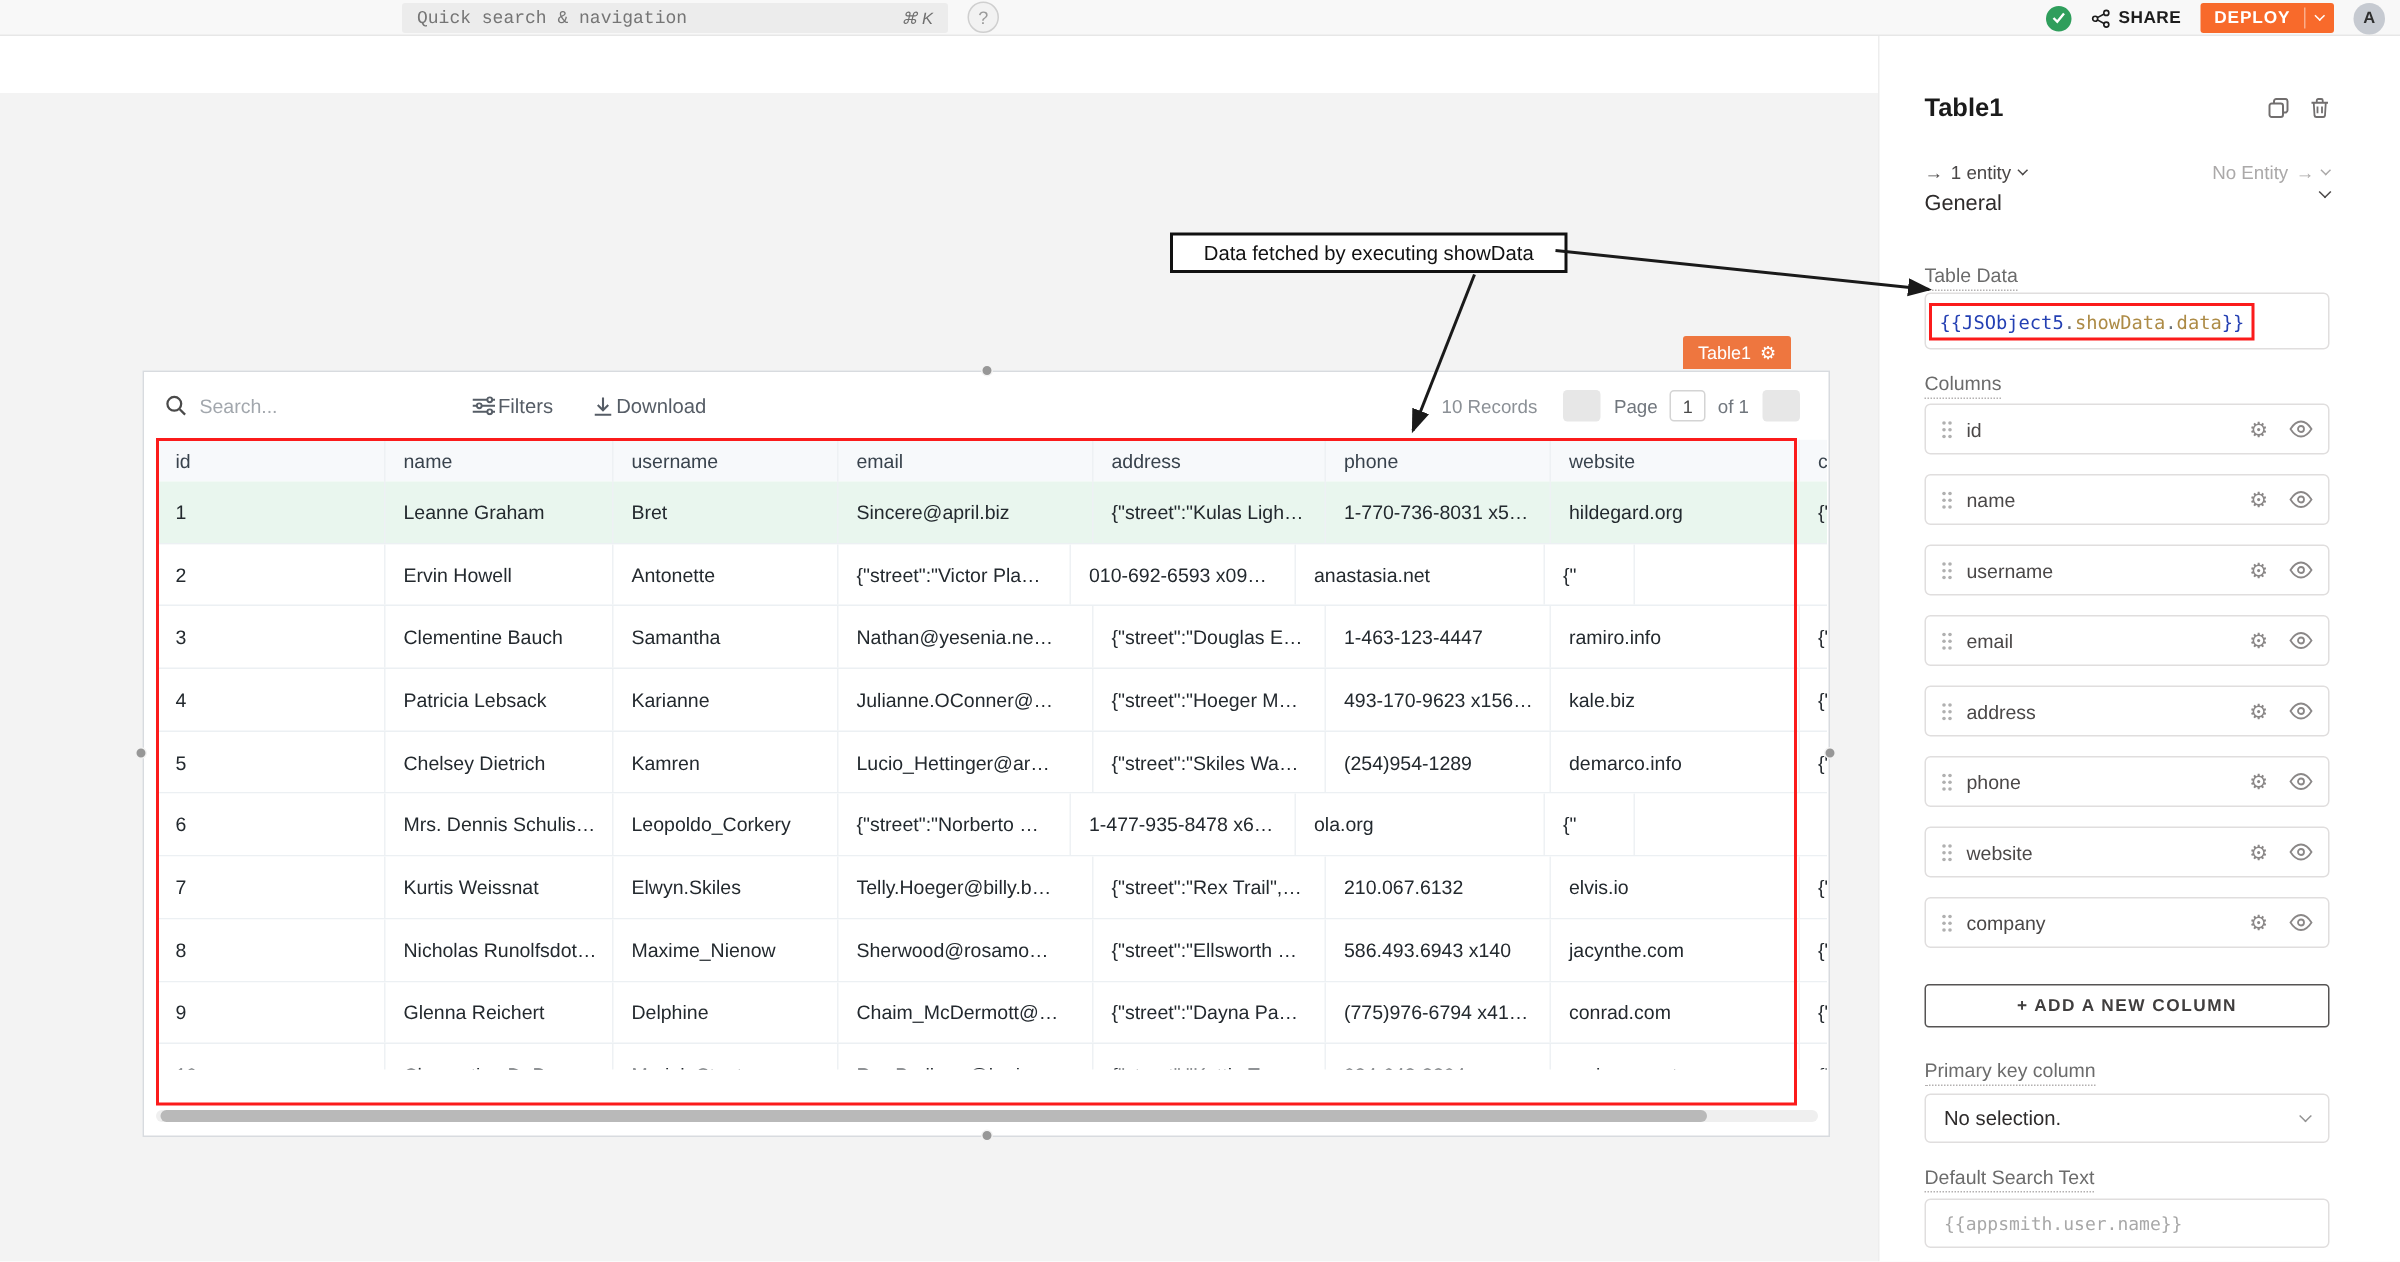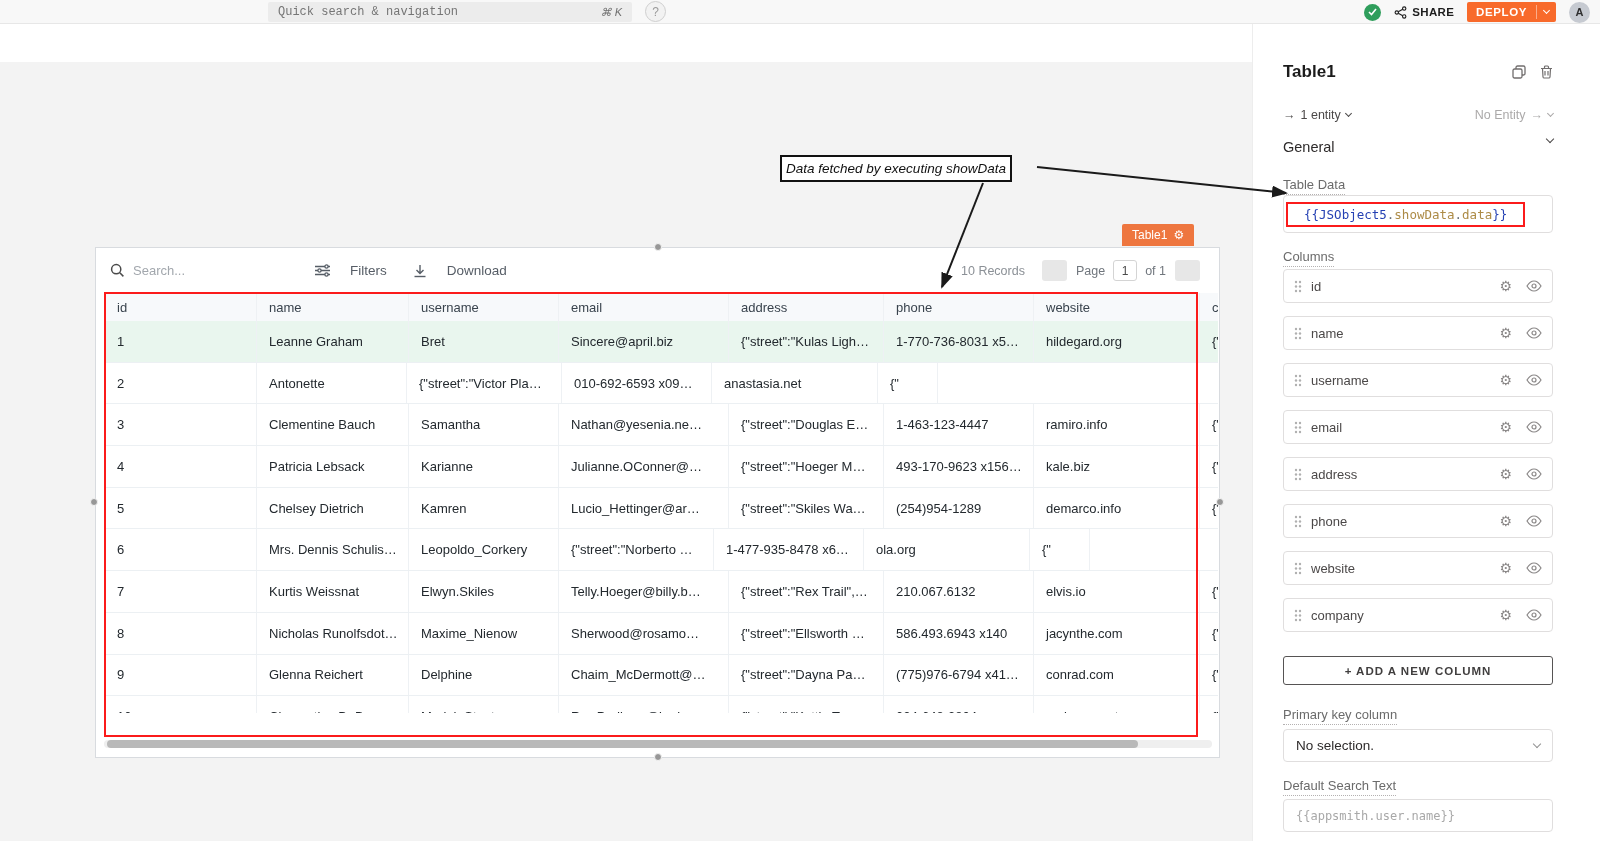--- a/index.html
+++ b/index.html
@@ -22,35 +22,35 @@
   .deploy-caret { padding:0 7px; display:flex; }
   .avatar { width:21px; height:21px; border-radius:50%; background:#c6cad1; color:#2e2e2e; font-size:11px; font-weight:bold; display:flex; align-items:center; justify-content:center; }
 
   .chev { width:6px; height:6px; border-right:1.5px solid currentColor; border-bottom:1.5px solid currentColor; transform:rotate(45deg); display:inline-block; margin-top:-3px; }
   .chev-sm { width:5px; height:5px; }
 
   
   .canvas-white { left:0; top:24px; width:1252px; height:38px; background:#ffffff; }
   .canvas-gray { left:0; top:62px; width:1252px; height:779px; background:#f3f3f3; }
 
-  .annotation { left:780px; top:155px; width:232px; height:27px; background:#fff; border:2px solid #111; display:flex; align-items:center; justify-content:center; font-size:13.5px; color:#111; z-index:6;font-style:italic; }
+  .annotation { left:780px; top:155px; width:265px; height:27px; background:#fff; border:2px solid #111; display:flex; align-items:center; justify-content:center; font-size:13.5px; color:#111; z-index:6; }
   .arrows { left:0; top:0; z-index:7; pointer-events:none; }
 
   .widget-badge { left:1122px; top:224px; height:22px; background:#ee763f; border-radius:2px 2px 0 0; color:#fff; font-size:12px; display:flex; align-items:center; gap:6px; padding:0 10px; z-index:4; cursor:pointer; }
   .badge-gear { font-size:12px; color:#fff; }
 
   
   .widget { left:95px; top:247px; width:1125px; height:511px; background:#fff; border:1px solid #d8dbdf; z-index:2; }
   .handle { width:8px; height:8px; border-radius:50%; background:#979797; border:1px solid #f3f3f3; z-index:4; }
 
   .w-toolbar { left:0; top:0; width:100%; height:45px; display:flex; align-items:center; padding:0 14px; position:absolute; }
   .w-search { display:flex; align-items:center; gap:8px; width:205px; }
   .w-search-input { border:none; outline:none; font-size:13px; color:#4a4a4a; width:150px; background:transparent; font-family:"Liberation Sans",sans-serif; }
   .w-search-input::placeholder { color:#a2a7ad; }
-  .w-tool { display:flex; align-items:center; gap:20px; font-size:13.5px; color:#565d66; margin-right:26px; cursor:pointer; }
+  .w-tool { display:flex; align-items:center; gap:2px; font-size:13.5px; color:#565d66; margin-right:26px; cursor:pointer; }
   .w-toolbar-spacer { flex:1; }
   .w-records { font-size:12.5px; color:#8b9096; margin-right:12px; }
   .pg-btn { width:25px; height:21px; background:#e7e7e7; border-radius:3px; margin:0 5px; cursor:pointer; }
   .pg-label { font-size:12.5px; color:#70767d; margin:0 4px; }
   .pg-input { width:24px; height:21px; border:1px solid #d4d4d4; border-radius:3px; text-align:center; font-size:12px; color:#4a4a4a; outline:none; margin:0 4px; font-family:"Liberation Sans",sans-serif; }
 
   .tablewrap { left:9px; top:45px; width:1113px; height:420px; overflow:hidden; position:absolute; }
   .trow { display:flex; width:1400px; }
   .thead { height:28px; background:#f7f9fb; }
   .tbody-row { height:41.7px; background:#fff; border-bottom:1px solid #ecf0f3; cursor:pointer; }
@@ -65,26 +65,26 @@
 
   
   .pane { left:1252px; top:24px; width:348px; height:817px; background:#fff; border-left:1px solid #ededed; z-index:5; }
   .pane-inner { position:absolute; left:30px; top:0; width:270px; height:100%; }
   .pane-title-row { position:absolute; left:0; top:38px; width:270px; display:flex; align-items:center; }
   .pane-title { font-size:17px; font-weight:bold; color:#1b1b1b; flex:1; }
   .pane-icon { color:#716e6e; margin-left:14px; cursor:pointer; display:flex; }
   .entity-row { position:absolute; left:0; top:84px; width:270px; display:flex; align-items:center; font-size:12.5px; }
   .entity-left { color:#4b4848; display:flex; align-items:center; gap:5px; flex:1; cursor:pointer; }
   .entity-right { color:#aoa; color:#aba9a9; display:flex; align-items:center; gap:5px; cursor:pointer;margin-left:20px; }
-  .section-row { position:absolute; left:0; top:115px; width:270px; display:flex; align-items:flex-start; cursor:pointer; }
+  .section-row { position:absolute; left:0; top:104px; width:270px; display:flex; align-items:flex-start; cursor:pointer; }
   .section-label { font-size:14.5px; color:#2e2b2b; font-weight:500; flex:1; }
   .plabel { font-size:13px; color:#6b6b6b; display:inline-block; border-bottom:1px dotted #b4b1b1; padding-bottom:2px; }
   .field { border:1px solid #e0dede; border-radius:4px; background:#fff; }
   .code-field { position:absolute; left:0; top:171px; width:270px; height:38px; display:flex; align-items:center; padding:0 2px; }
-  .code-redbox { border:2px solid #fb1b1b; padding:3px 16px; font-family:"DejaVu Sans Mono",monospace; font-size:12.5px; white-space:nowrap; }
+  .code-redbox { border:2px solid #fb1b1b; padding:3px 5px; font-family:"DejaVu Sans Mono",monospace; font-size:12.5px; white-space:nowrap; }
   .tok-blue { color:#2440b3; }
   .tok-tan { color:#ad8b46; }
   .tok-dot { color:#69707a; }
   .col-item { position:absolute; left:0; width:270px; height:34px; display:flex; align-items:center; padding:0 10px; cursor:pointer; }
   .col-label { flex:1; font-size:13px; color:#4b4848; margin-left:9px; }
   .col-gear { font-size:14px; color:#8a8787; margin-right:14px; cursor:pointer; line-height:1; }
   .col-eye { color:#8a8787; cursor:pointer; display:flex; }
   .addcol { position:absolute; left:0; top:632px; width:270px; height:29px; border:1.4px solid #565454; border-radius:3px; background:#fff; display:flex; align-items:center; justify-content:center; font-size:11.5px; font-weight:bold; letter-spacing:1px; color:#403e3e; cursor:pointer; }
   .pk-select { position:absolute; left:0; top:705px; width:270px; height:33px; display:flex; align-items:center; padding:0 12px; font-size:13.5px; color:#2e2b2b; cursor:pointer; }
   .pk-select .grow { flex:1; }
@@ -196,20 +196,21 @@
         <div class="tcell c1">Leanne Graham</div>
         <div class="tcell c2">Bret</div>
         <div class="tcell c3">Sincere@april.biz</div>
         <div class="tcell c4">{"street":"Kulas Ligh…</div>
         <div class="tcell c5">1-770-736-8031 x5…</div>
         <div class="tcell c6">hildegard.org</div>
         <div class="tcell c7">{"</div>
       </div>
       <div class="trow tbody-row">
         <div class="tcell c0">2</div>
+        <div class="tcell c1">Ervin Howell</div>
         <div class="tcell c2">Antonette</div>
         <div class="tcell c4">{"street":"Victor Pla…</div>
         <div class="tcell c5">010-692-6593 x09…</div>
         <div class="tcell c6">anastasia.net</div>
         <div class="tcell c7">{"</div>
       </div>
       <div class="trow tbody-row">
         <div class="tcell c0">3</div>
         <div class="tcell c1">Clementine Bauch</div>
         <div class="tcell c2">Samantha</div>

